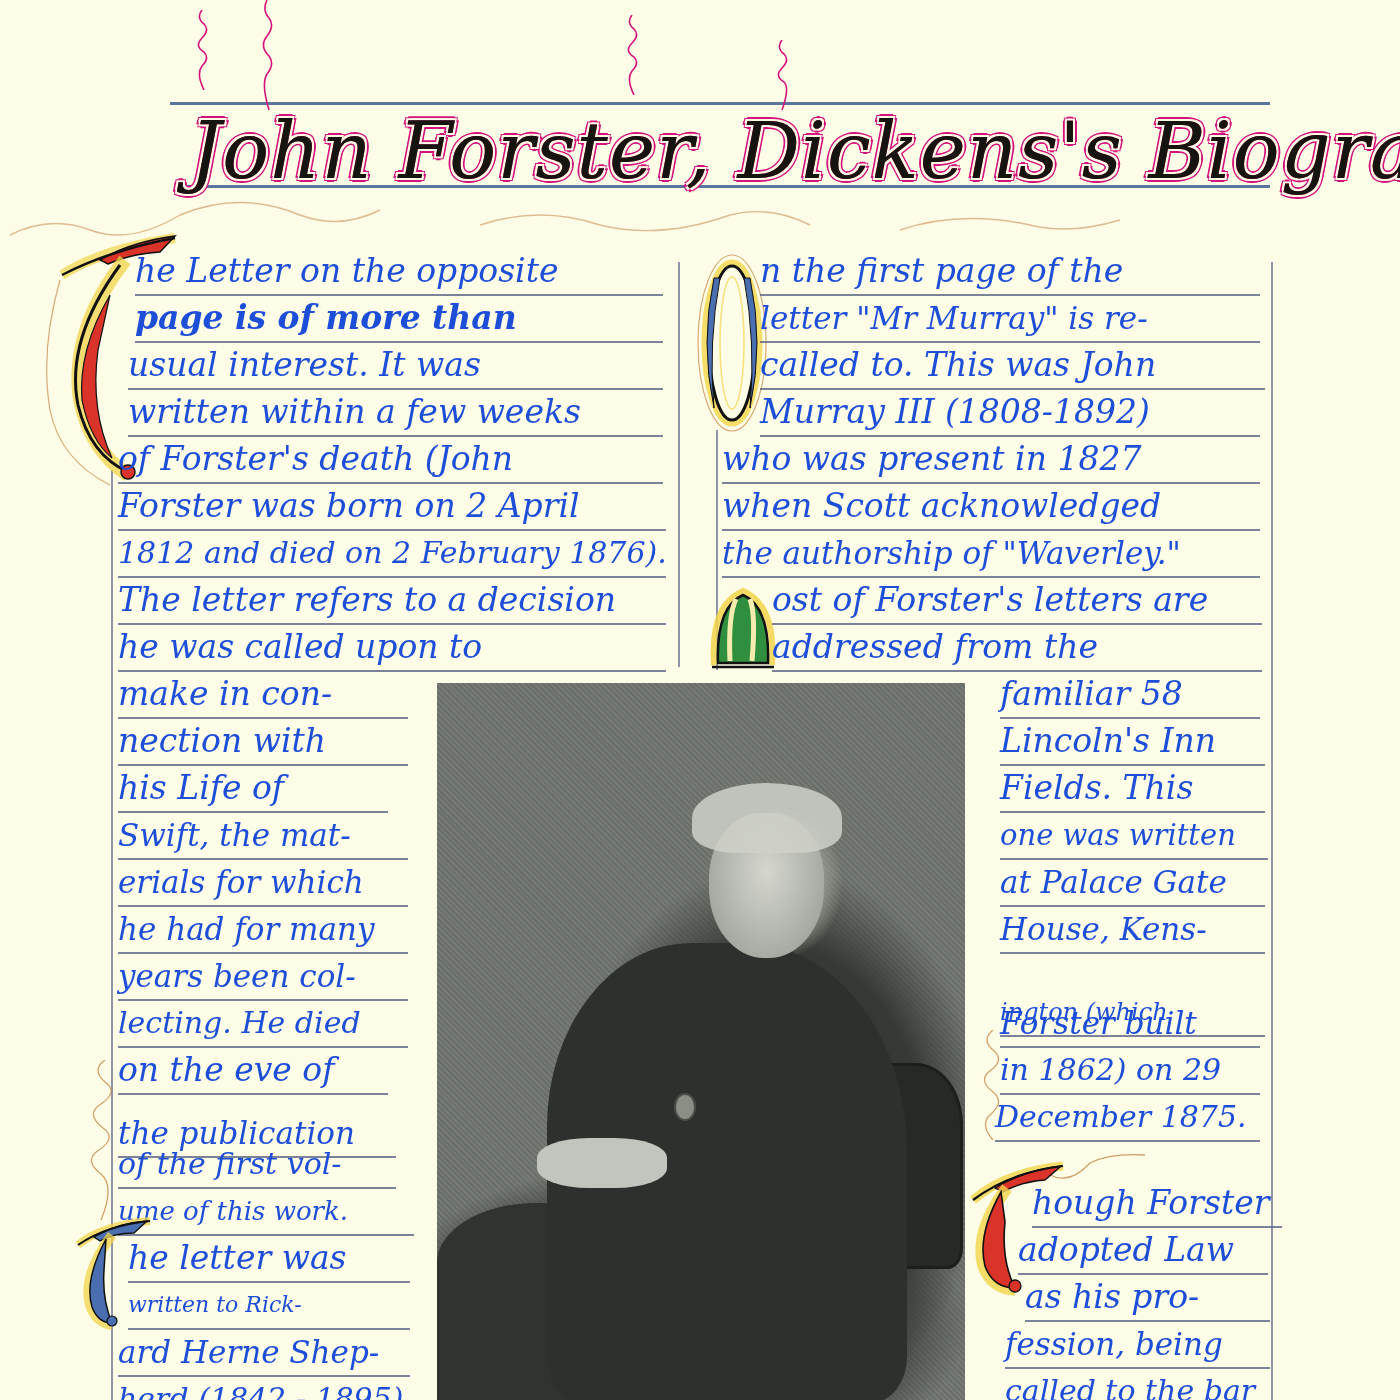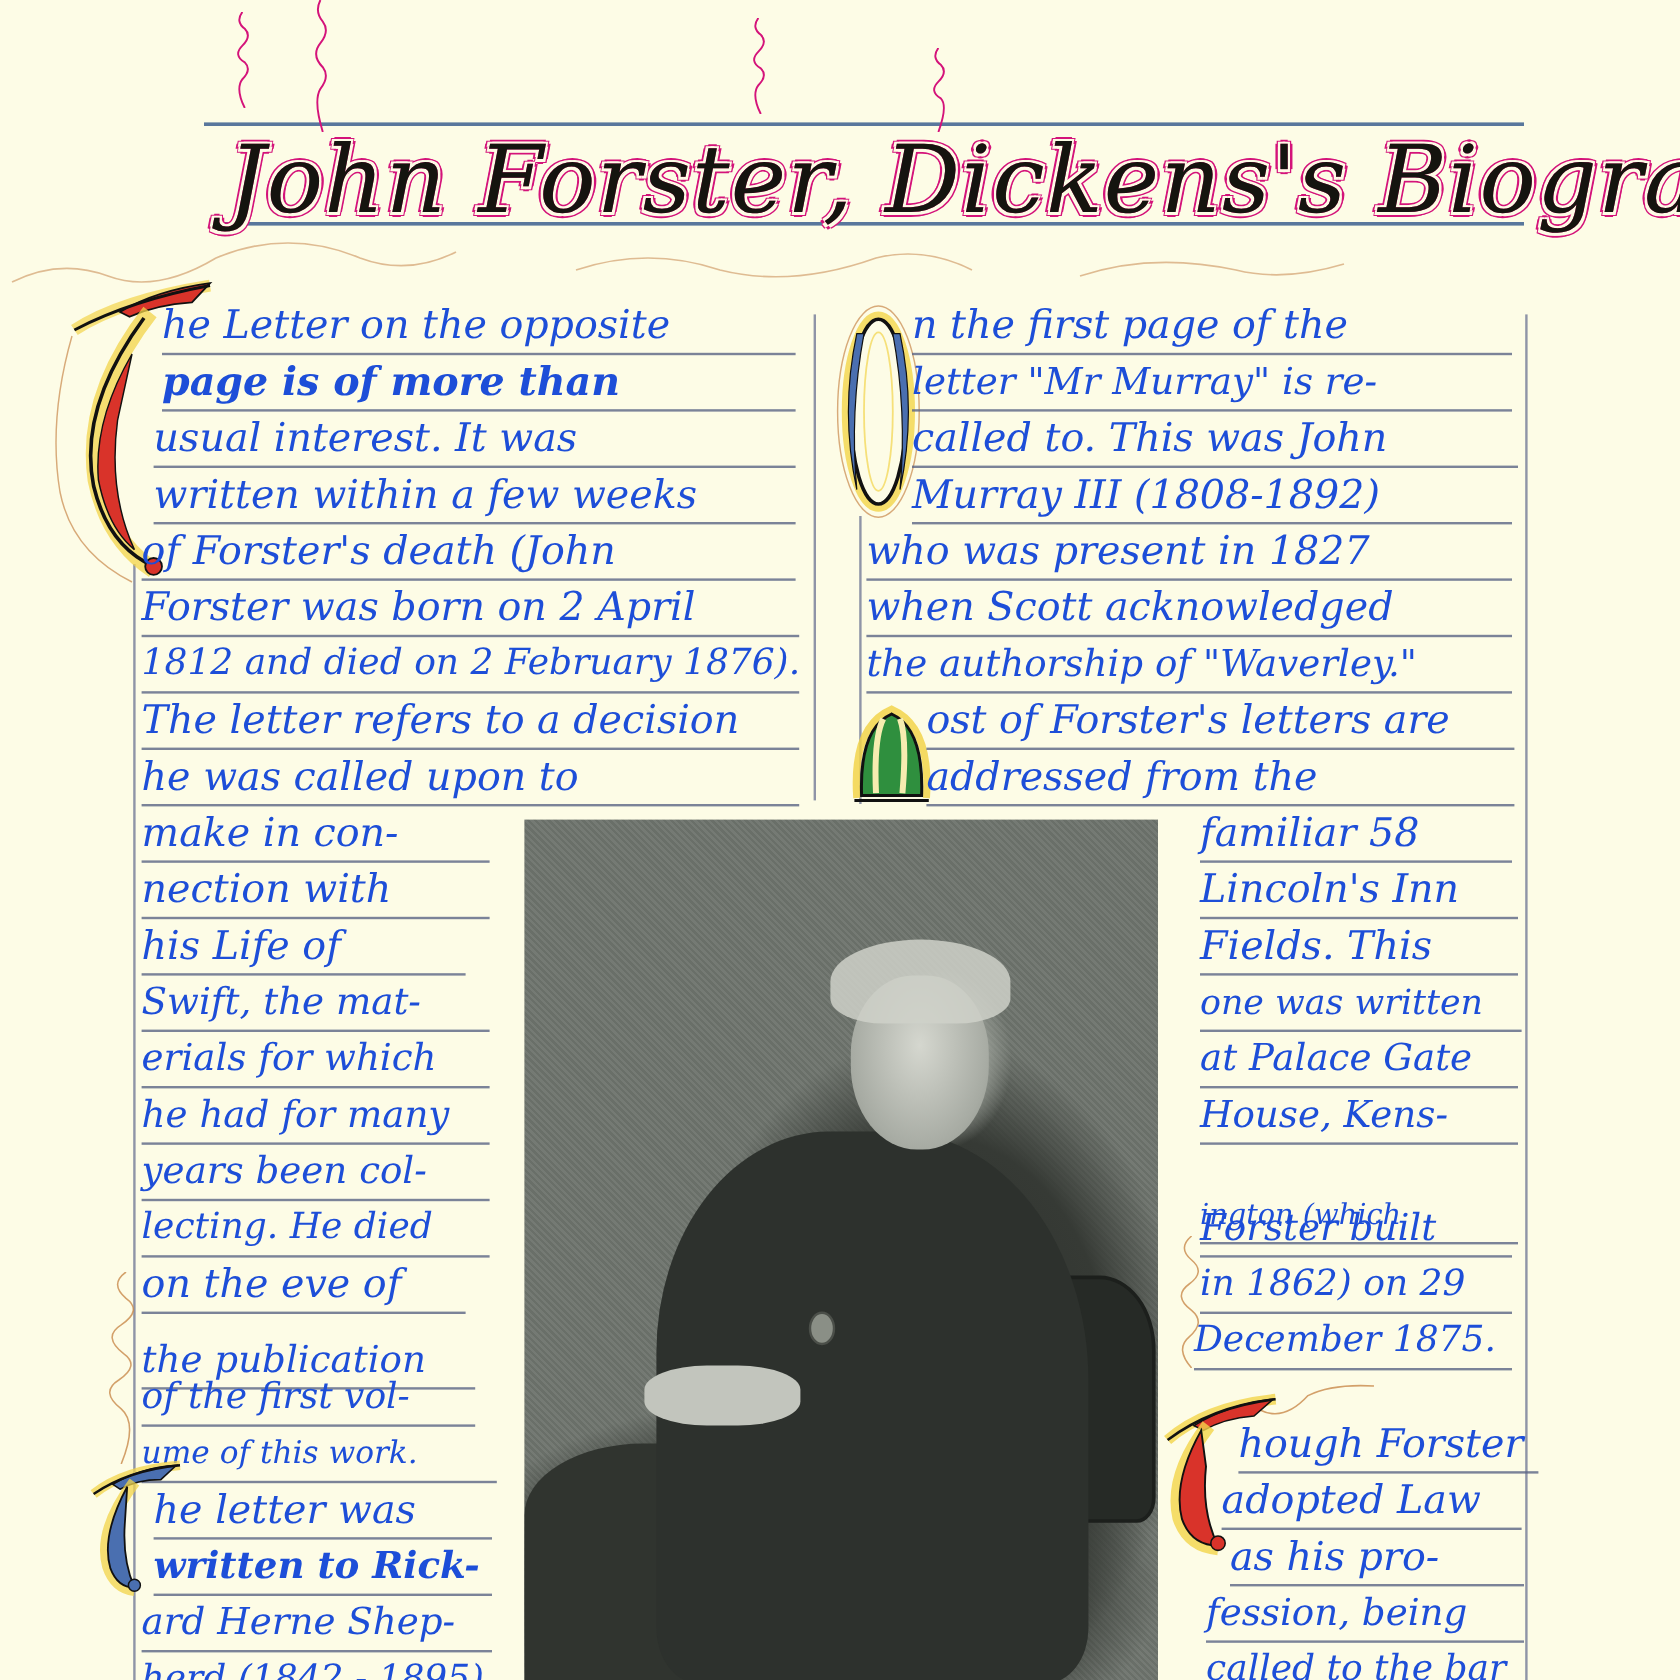--- a/index.html
+++ b/index.html
@@ -164,21 +164,21 @@
       <path d="M40 20 Q10 60 18 90 Q24 108 40 110" stroke="#f2d44a" stroke-width="10" fill="none" opacity=".75"></path>
       <path d="M34 24 Q12 65 20 92 Q26 108 40 108 Q30 85 32 55 Z" fill="#4a6fb0" stroke="#111" stroke-width="1.5"></path>
       <circle cx="40" cy="106" r="5" fill="#4a6fb0" stroke="#111" stroke-width="1.2"></circle>
     </svg>
 
     <svg class="squiggle" style="left:80px;top:1060px;" width="40" height="160" viewBox="0 0 40 160">
       <path d="M25 0 q-14 10 0 22 q14 10 -4 22 q-16 10 2 24 q14 10 -4 22 q-16 10 2 24 q14 12 0 46" stroke="#c8884a" stroke-width="1.3" fill="none" opacity=".8"></path>
     </svg>
 
     <div class="line" style="left:128px;top:1235px;width:282px;">he letter was</div>
-    <div class="line" style="left:128px;top:1282px;width:282px;font-size:31px;font-weight:bold;">written to Rick-</div>
+    <div class="line" style="left:128px;top:1282px;width:282px;font-size:22px;">written to Rick-</div>
     <div class="line" style="left:118px;top:1329px;width:292px;font-size:31px;">ard Herne Shep-</div>
     <div class="line" style="left:118px;top:1376px;width:292px;font-size:30px;">herd (1842 - 1895)</div>
   </div>
 
   <div class="col">
     <div class="col-border-left" style="left:716px;top:430px;height:240px;"></div>
     <div class="col-border-right" style="left:1271px;top:262px;height:1138px;"></div>
 
     <svg class="initial" style="left:692px;top:248px;" width="80" height="190" viewBox="0 0 80 190">
       <ellipse cx="40" cy="95" rx="34" ry="88" fill="none" stroke="#c8884a" stroke-width="1.2" opacity=".7"></ellipse>

